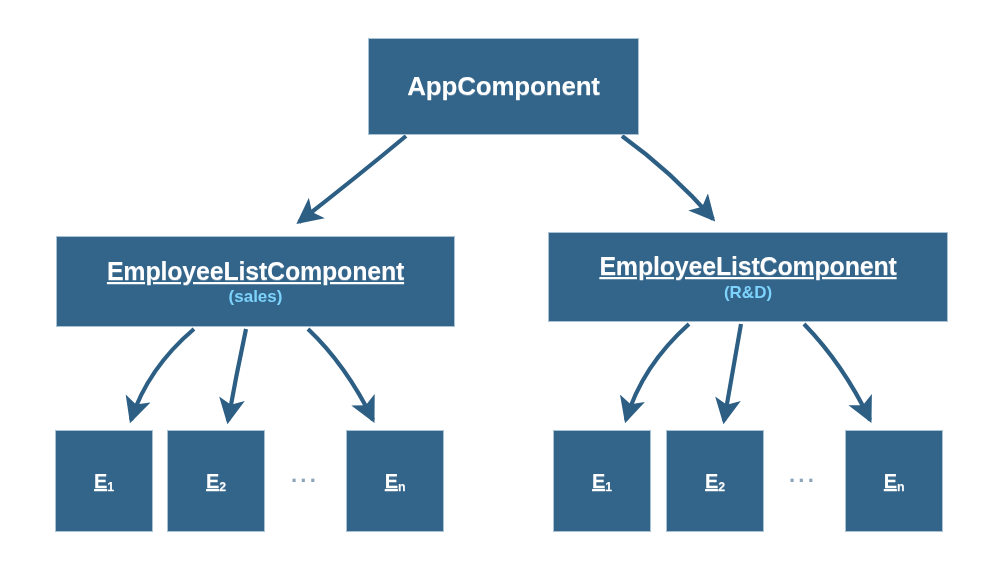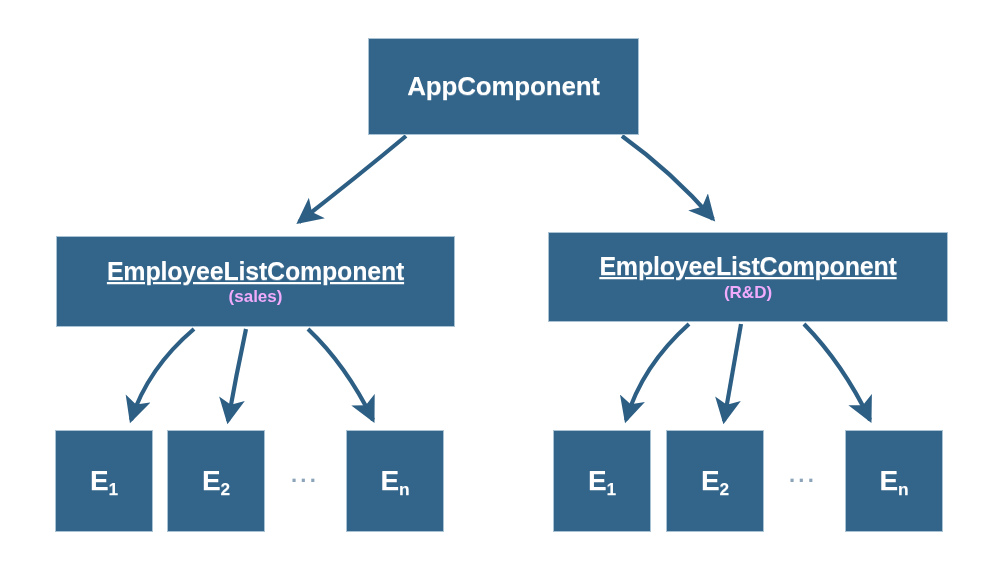--- a/index.html
+++ b/index.html
@@ -47,26 +47,27 @@
   .root .node-title {
     font-size: 26px;
   }
   .branch .node-title {
     font-size: 25px;
     text-decoration: underline;
   }
   .node-subtitle {
     font-weight: bold;
     font-size: 17px;
-    color: #f0abfc;
+    color: #7dd3fc;
     margin-top: 4px;
     line-height: 1;
   }
   .leaf .node-title {
-    font-size: 28px;
+    font-size: 20px;
+    text-decoration: underline;
   }
   .leaf .node-title sub {
     font-size: 0.62em;
     vertical-align: baseline;
     position: relative;
     bottom: -0.28em;
     font-weight: bold;
   }
   .ellipsis {
     position: absolute;

